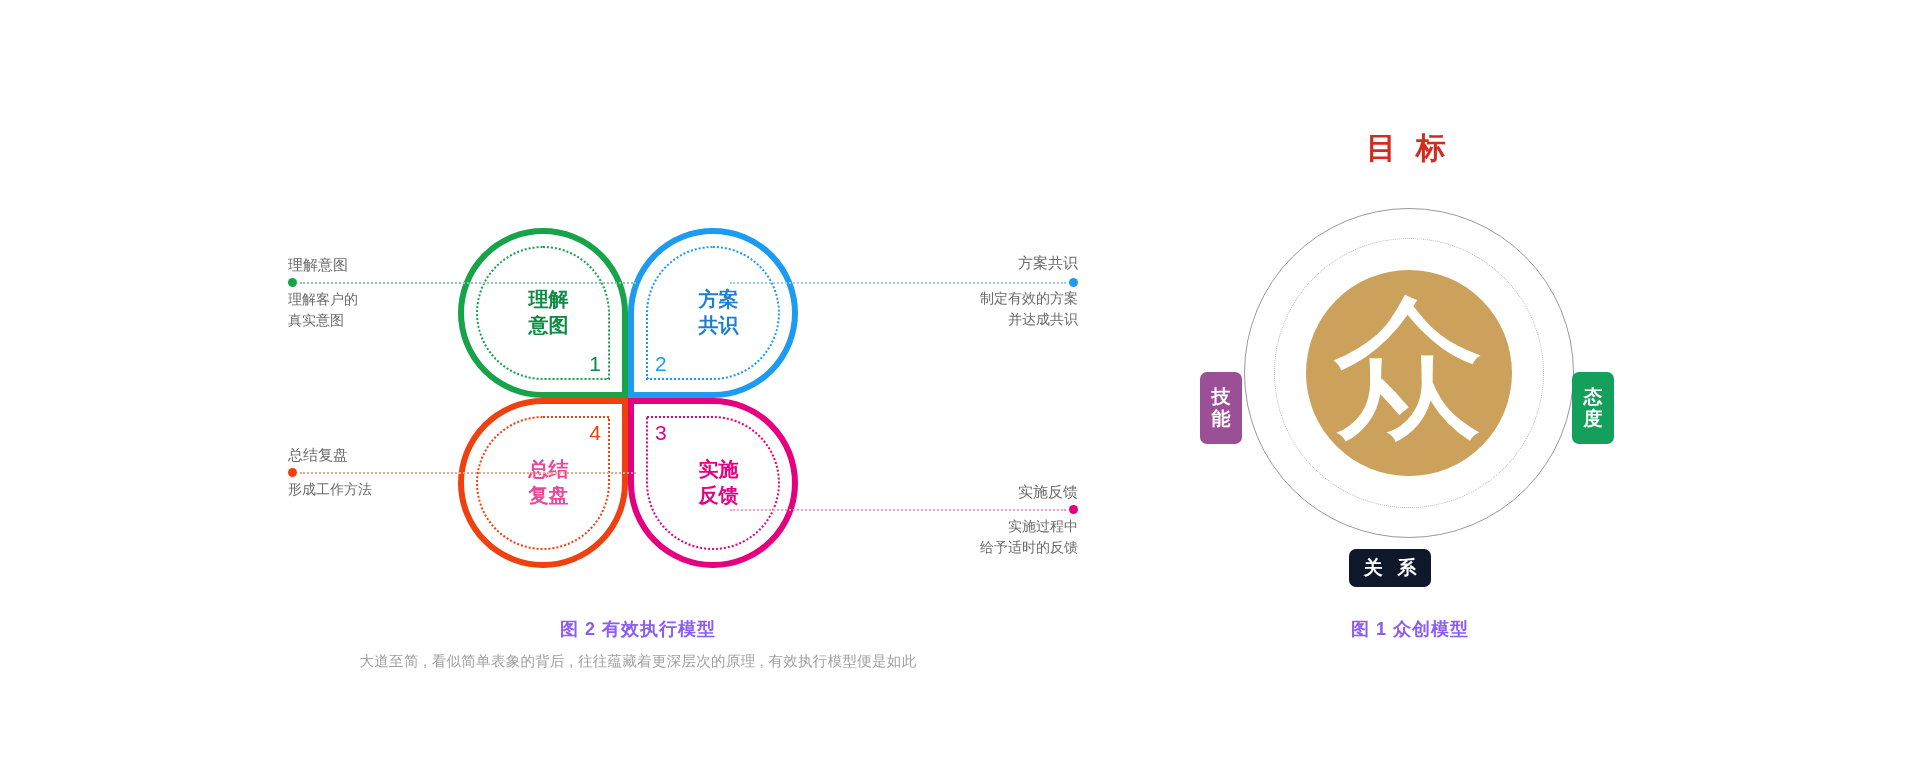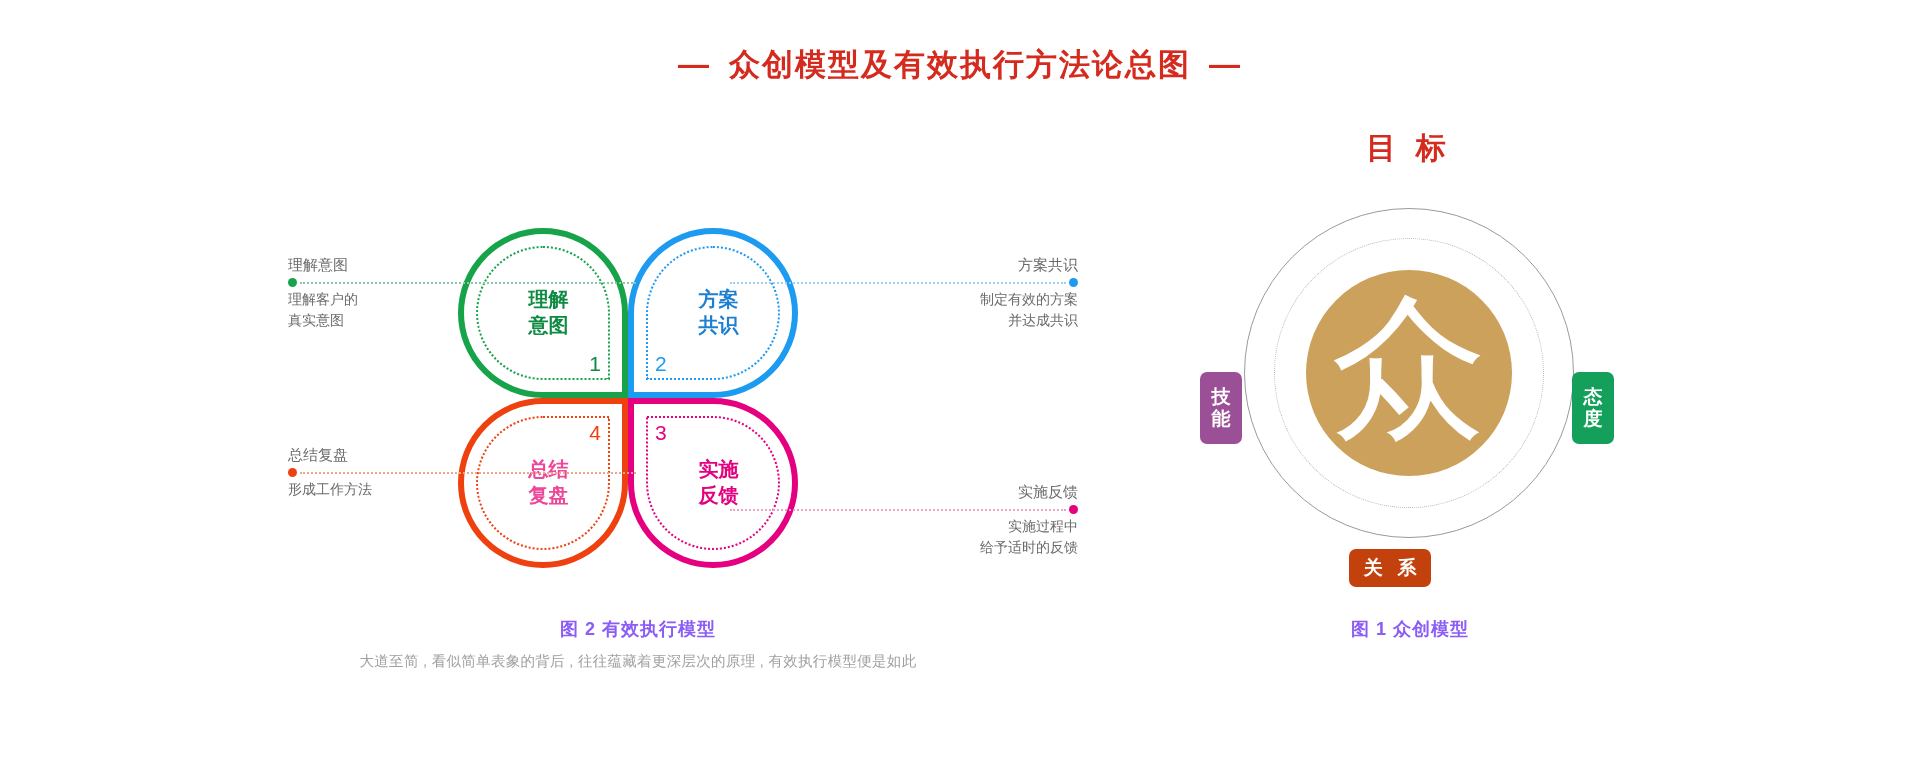--- a/index.html
+++ b/index.html
@@ -156,21 +156,21 @@
   .info.right { text-align: right; }
 
   #info-1 { left: 288px; top: 254px; }
   #info-1 .rule-line { left: 12px; right: -118px; border-top-color: #89c9a5; }
   #info-1 .rule-dot  { left: 0;  background: #16a34a; }
 
   #info-4 { left: 288px; top: 444px; }
   #info-4 .rule-line { left: 12px; right: -118px; border-top-color: #f0a488; }
   #info-4 .rule-dot  { left: 0;  background: #ef4110; }
 
-  #info-2 { left: 848px; top: 254px; }
+  #info-2 { left: 848px; top: 254px; font-family: Liberation Mono, monospace; }
   #info-2 .rule-line { right: 12px; left: -118px; border-top-color: #9dcff0; }
   #info-2 .rule-dot  { right: 0; background: #1d9bf0; }
 
   #info-3 { left: 848px; top: 444px; margin-top: 37px; }
   #info-3 .rule-line { right: 12px; left: -118px; border-top-color: #f0a0c4; }
   #info-3 .rule-dot  { right: 0; background: #e4007f; }
 
   
   #circle-diagram {
     position: absolute;
@@ -243,21 +243,21 @@
     height: 72px;
     font-size: 19px;
     line-height: 1.15;
     writing-mode: horizontal-tb;
     flex-direction: column;
     letter-spacing: 0;
   }
   #pill-skill    { left: 1200px; top: 372px;  background: #9b4f96; }
   #pill-attitude { left: 1572px; top: 372px;  background: #14a05a; }
   #pill-relation { left: 1349px; top: 549px; width: 82px; height: 38px;
-                   background: #c2410c; font-size: 19px; letter-spacing: 5px;
+                   background: #0f172a; font-size: 19px; letter-spacing: 5px;
                    padding-left: 5px; }
 
   
   .caption {
     position: absolute;
     text-align: center;
   }
   .caption .cap-title {
     font-size: 18px;
     font-weight: bold;
@@ -273,23 +273,20 @@
     white-space: nowrap;
   }
   #caption-left  { left: 318px;  top: 617px; width: 640px; }
   #caption-right { left: 1120px; top: 617px; width: 580px; }
 </style>
 </head>
 <body>
 
 <div class="stage">
 
-  <div id="page-title">
-    <span class="dash">—</span><span>众创模型及有效执行方法论总图</span><span class="dash">—</span>
-  </div>
 
   <div id="petal-diagram">
 
     <div class="petal" id="petal-1">
       <div class="petal-inner"></div>
       <div class="petal-label">理解
 意图</div>
       <div class="petal-num">1</div>
     </div>
 

